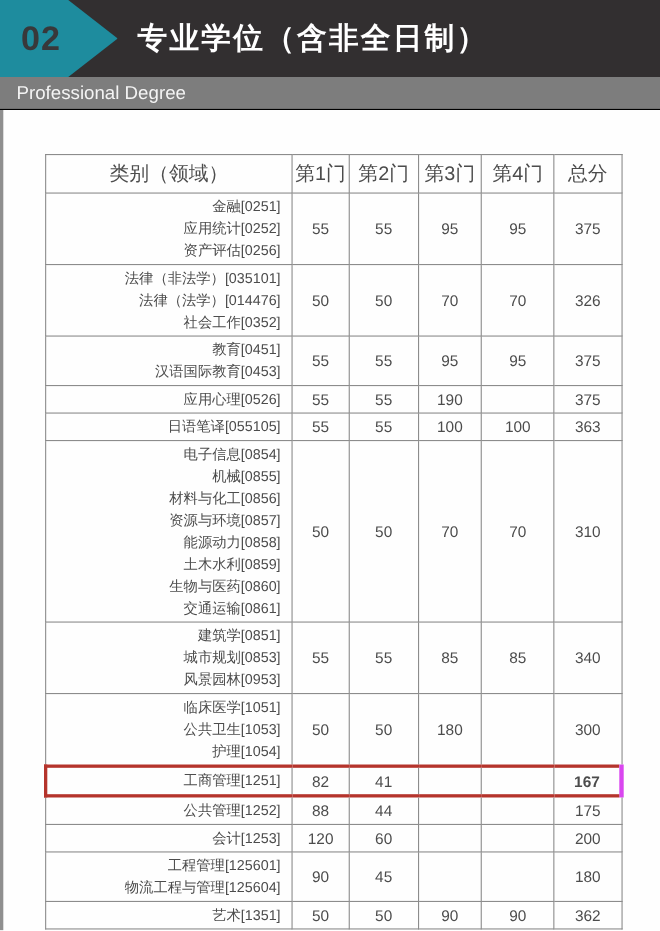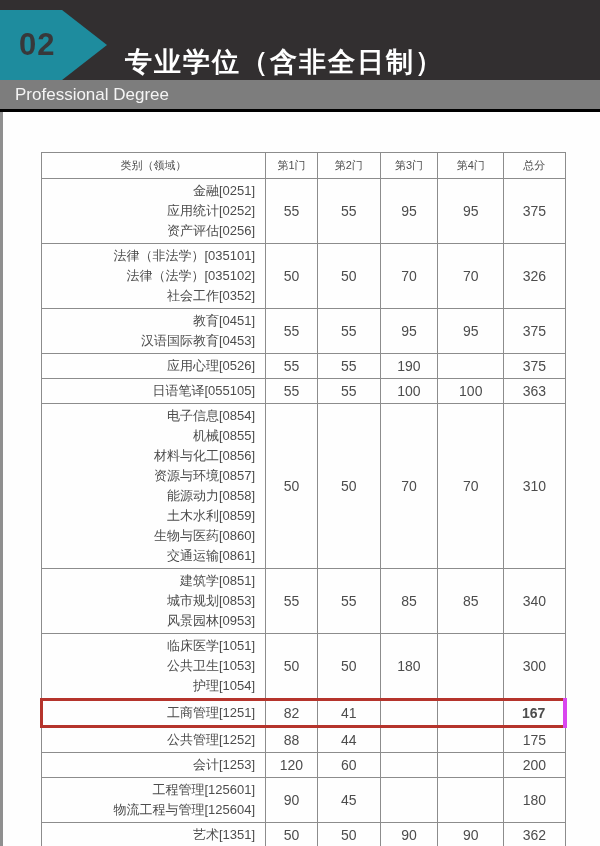--- a/index.html
+++ b/index.html
@@ -5,23 +5,23 @@
   html,body{margin:0;padding:0;background:#ffffff;}
   .page{
     width:600px;height:846px;
     background:#fefefe;
     font-family:"Liberation Sans","DejaVu Sans",sans-serif;
     overflow:hidden;
     position:relative;
   }
   
   .band{
-    height:80px;
+    height:70px;
     background:#322f30;
-    display:flex;align-items:flex-end;
+    display:flex;align-items:center;
   }
   .badge{
     width:107px;height:70px;flex:0 0 auto;
     background:#1e8c9e;
     clip-path:polygon(0 0,58% 0,100% 50%,58% 100%,0 100%);
     display:flex;align-items:center;
   }
   .badge-num{
     color:#38383a;font-size:31px;font-weight:bold;
     padding-left:19px;letter-spacing:1px;
@@ -29,21 +29,21 @@
   .title{
     margin:0 0 0 18px;
     color:#ffffff;font-size:27px;font-weight:bold;
     letter-spacing:2px;white-space:nowrap;
   }
   .subbar{
     height:29px;
     background:#7d7d7d;
     display:flex;align-items:center;
     padding-left:15px;
-    border-bottom:3px solid #000000;
+    border-bottom:1px solid #000000;
   }
   .subtitle{color:#f4f4f4;font-size:17px;}
   
   .content{
     box-sizing:border-box;
     height:746px;
     border-left:3px solid #8f8f8f;
     background:#fefefe;
     padding:40px 33px 0 37px;
   }
@@ -52,21 +52,21 @@
     border-collapse:collapse;
     table-layout:fixed;
     color:#4c4c4c;
   }
   .score-table th,.score-table td{
     border:1px solid #8c8c8c;
     font-weight:normal;
     background:#fefefe;
   }
   .score-table th{
-    font-size:11px;
+    font-size:18px;
     padding:5px 2px;
     text-align:center;
     color:#4c4c4c;
   }
   td.lbl{
     text-align:right;
     padding:2px 10px;
     font-size:13px;
   }
   td.lbl .lbl-line{
@@ -132,21 +132,21 @@
             </td>
             <td class="num">55</td>
             <td class="num">55</td>
             <td class="num">95</td>
             <td class="num">95</td>
             <td class="num">375</td>
           </tr>
           <tr>
             <td class="lbl">
               <div class="lbl-line">法律（非法学）[035101]</div>
-              <div class="lbl-line">法律（法学）[035102]</div>
+              <div class="lbl-line">法律（法学）[014476]</div>
               <div class="lbl-line">社会工作[0352]</div>
             </td>
             <td class="num">50</td>
             <td class="num">50</td>
             <td class="num">70</td>
             <td class="num">70</td>
             <td class="num">326</td>
           </tr>
           <tr>
             <td class="lbl">

